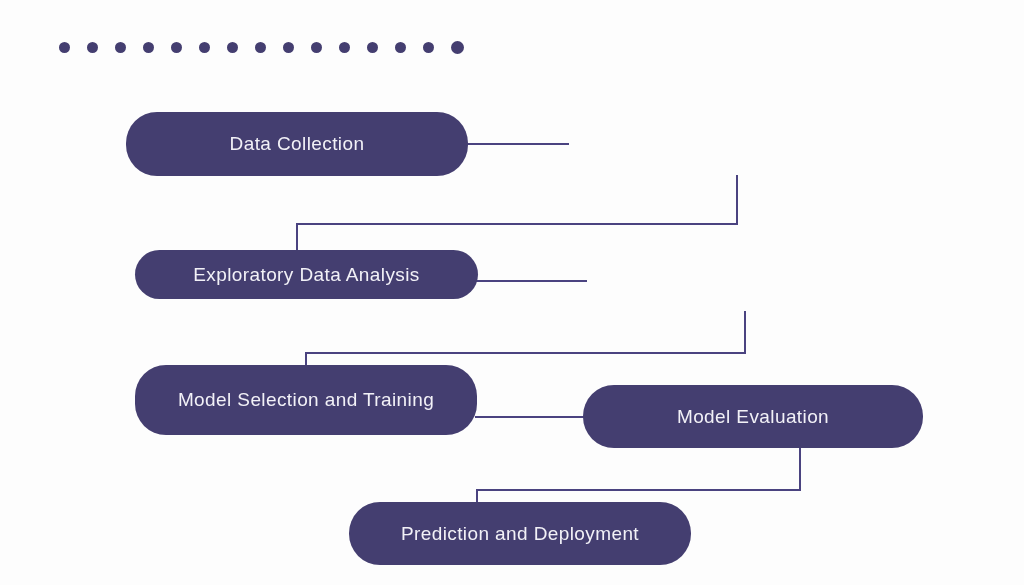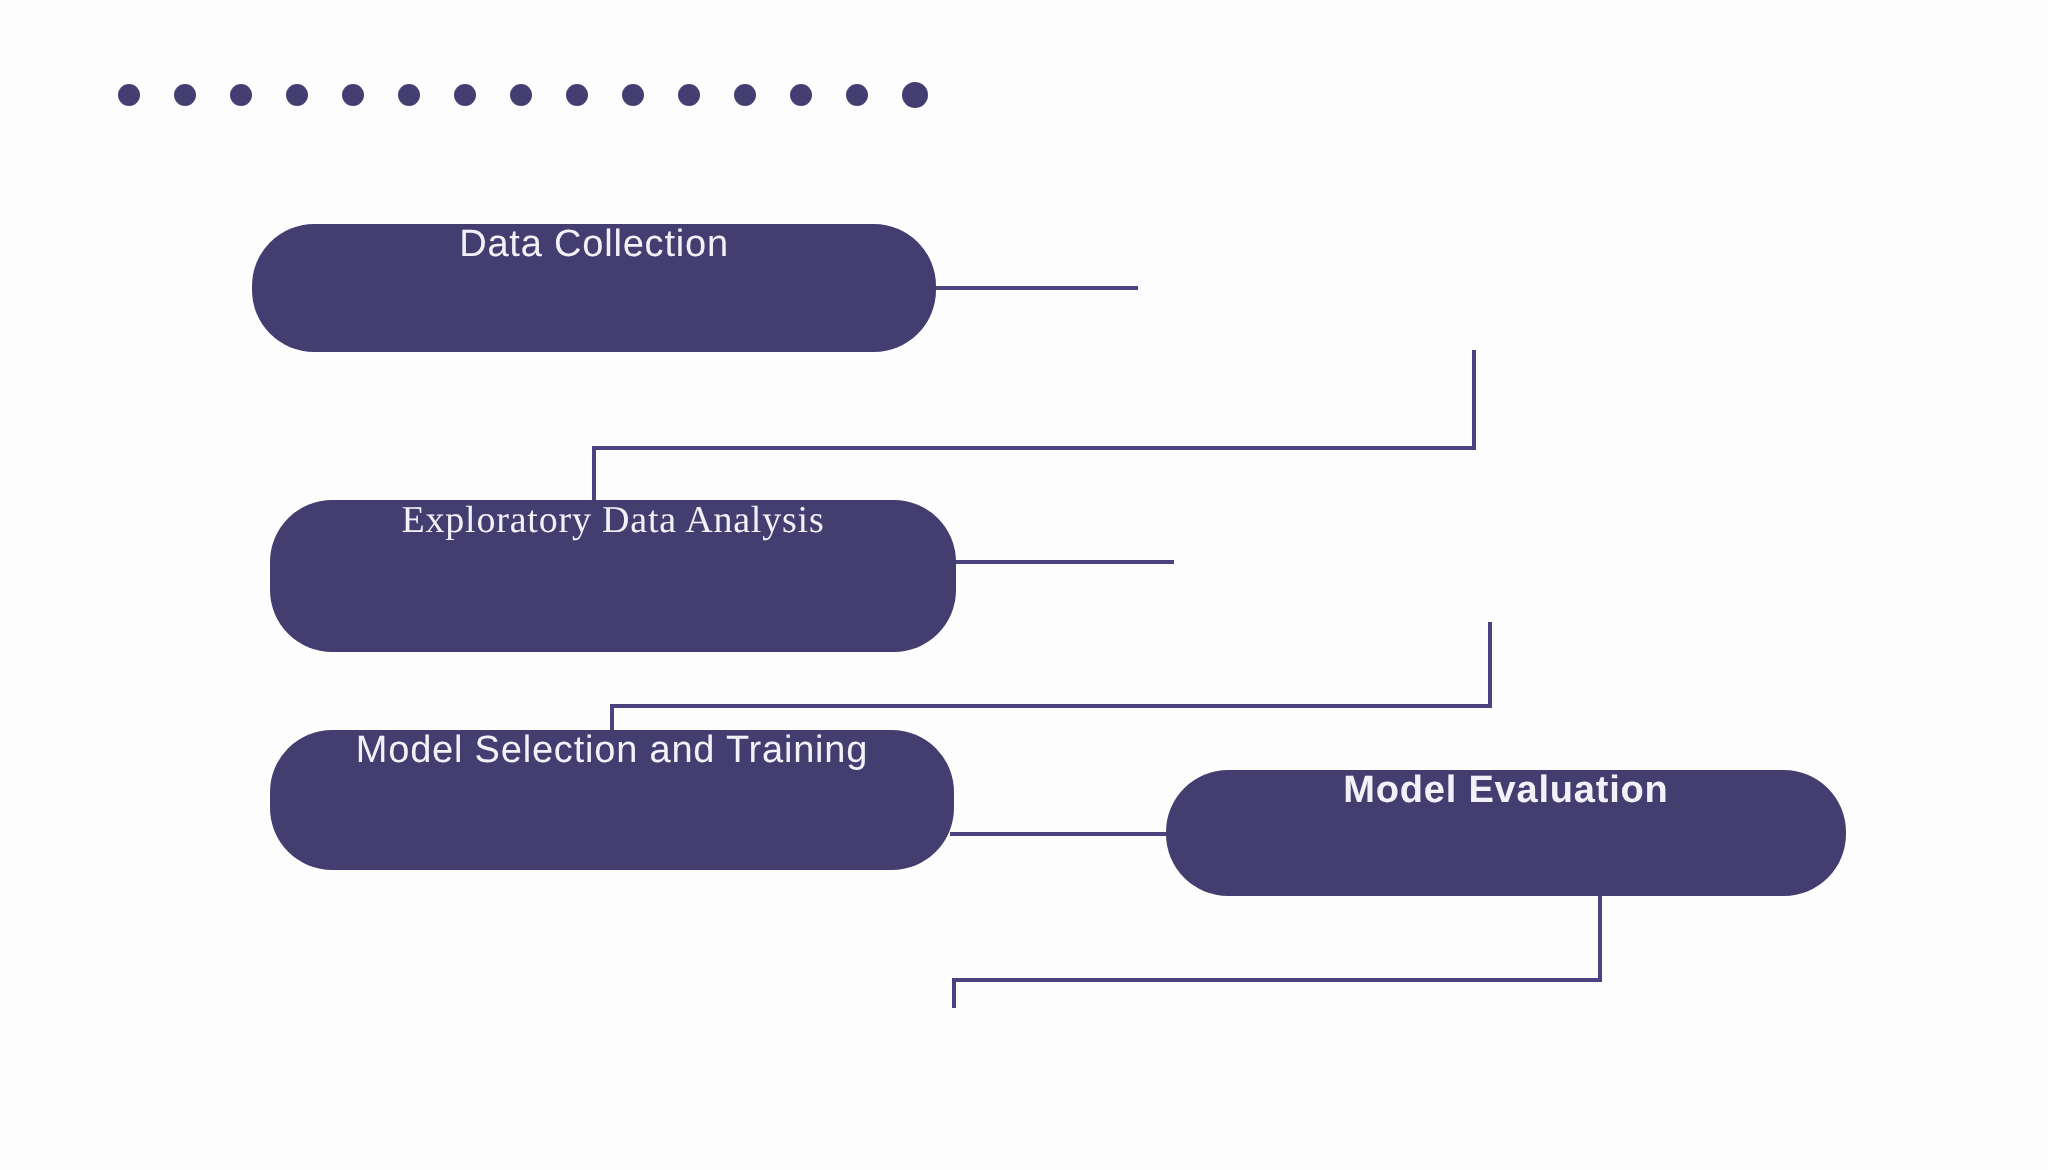--- a/index.html
+++ b/index.html
@@ -24,35 +24,35 @@
   .dot{
     width:11px;height:11px;border-radius:50%;
     background:var(--dot);flex:0 0 auto;
   }
   .dot:last-child{width:13px;height:13px;}
   .node{
     position:absolute;
     background:var(--node-fill);
     color:var(--node-text);
     border-radius:31px;
-    display:flex;justify-content:center;
+    display:flex;align-items:center;justify-content:center;
     font-size:19px;font-weight:500;letter-spacing:.4px;
     text-align:center;
   }
   .connector{position:absolute;background:var(--line);}
   .connector.h{height:2px;}
   .connector.v{width:2px;}
 
   
   #n-data-collection            {left:126px;top:112px;width:342px;height:64px;}
   #n-data-pre-processing        {left:567px;top:112px;width:338px;height:64px;}
-  #n-exploratory-data-analysis  {left:135px;top:250px;width:343px;height:76px;font-family:Liberation Serif, serif;}
+  #n-exploratory-data-analysis  {left:135px;top:250px;width:343px;height:49px;}
   #n-feature-selection          {left:585px;top:249px;width:337px;height:63px;}
   #n-model-selection-training   {left:135px;top:365px;width:342px;height:70px;}
-  #n-model-evaluation           {left:583px;top:385px;width:340px;height:63px;font-weight:bold;}
+  #n-model-evaluation           {left:583px;top:385px;width:340px;height:63px;}
   #n-prediction-deployment      {left:349px;top:502px;width:342px;height:63px;}
 
   
   #e1   {left:466px;top:143px;width:103px;}
   #e2a  {left:736px;top:175px;height:50px;}
   #e2b  {left:296px;top:223px;width:442px;}
   #e2c  {left:296px;top:223px;height:29px;}
   #e3   {left:476px;top:280px;width:111px;}
   #e4a  {left:744px;top:311px;height:43px;}
   #e4b  {left:305px;top:352px;width:441px;}
@@ -103,14 +103,17 @@
   </div>
   <div class="node" id="n-exploratory-data-analysis">
     <span>Exploratory Data Analysis</span>
   </div>
   <div class="node" id="n-model-selection-training">
     <span>Model Selection and Training</span>
   </div>
   <div class="node" id="n-model-evaluation">
     <span>Model Evaluation</span>
   </div>
+  <div class="node" id="n-prediction-deployment">
+    <span>Prediction and Deployment</span>
+  </div>
 
 </div>
 
 </body></html>

